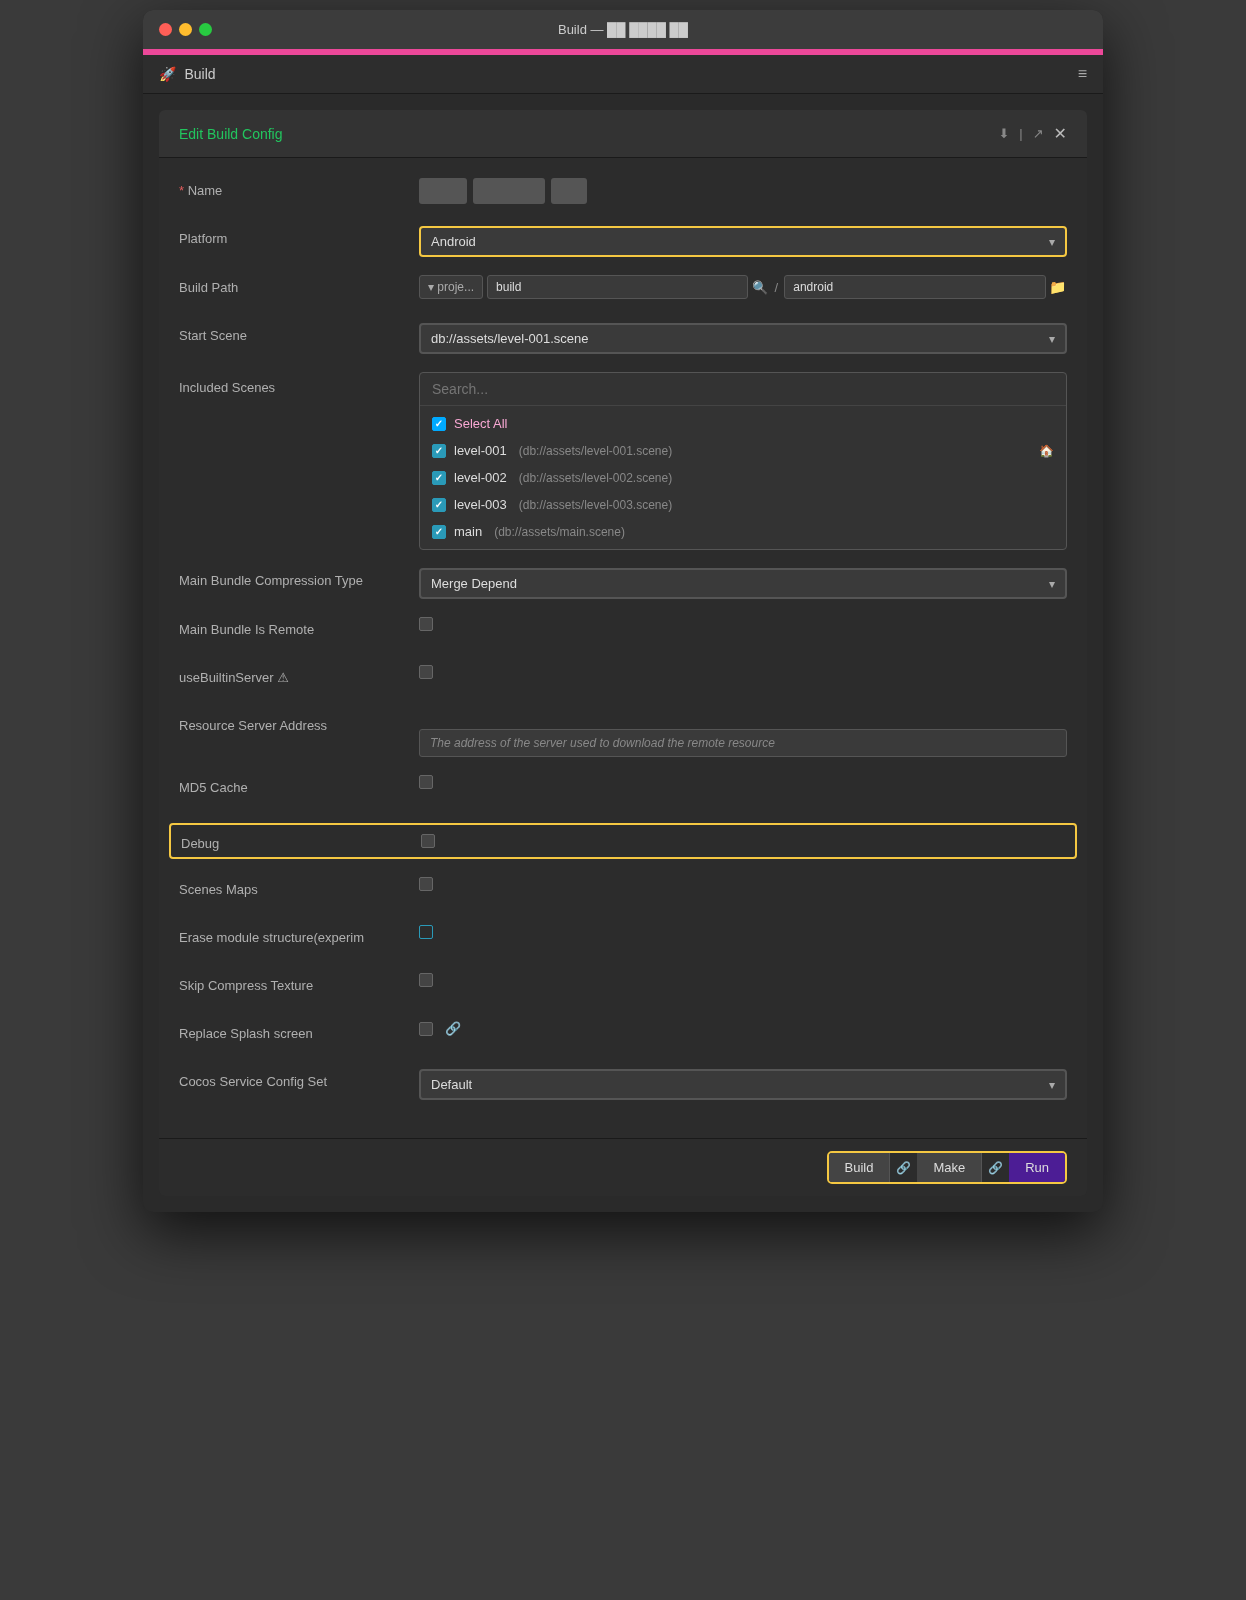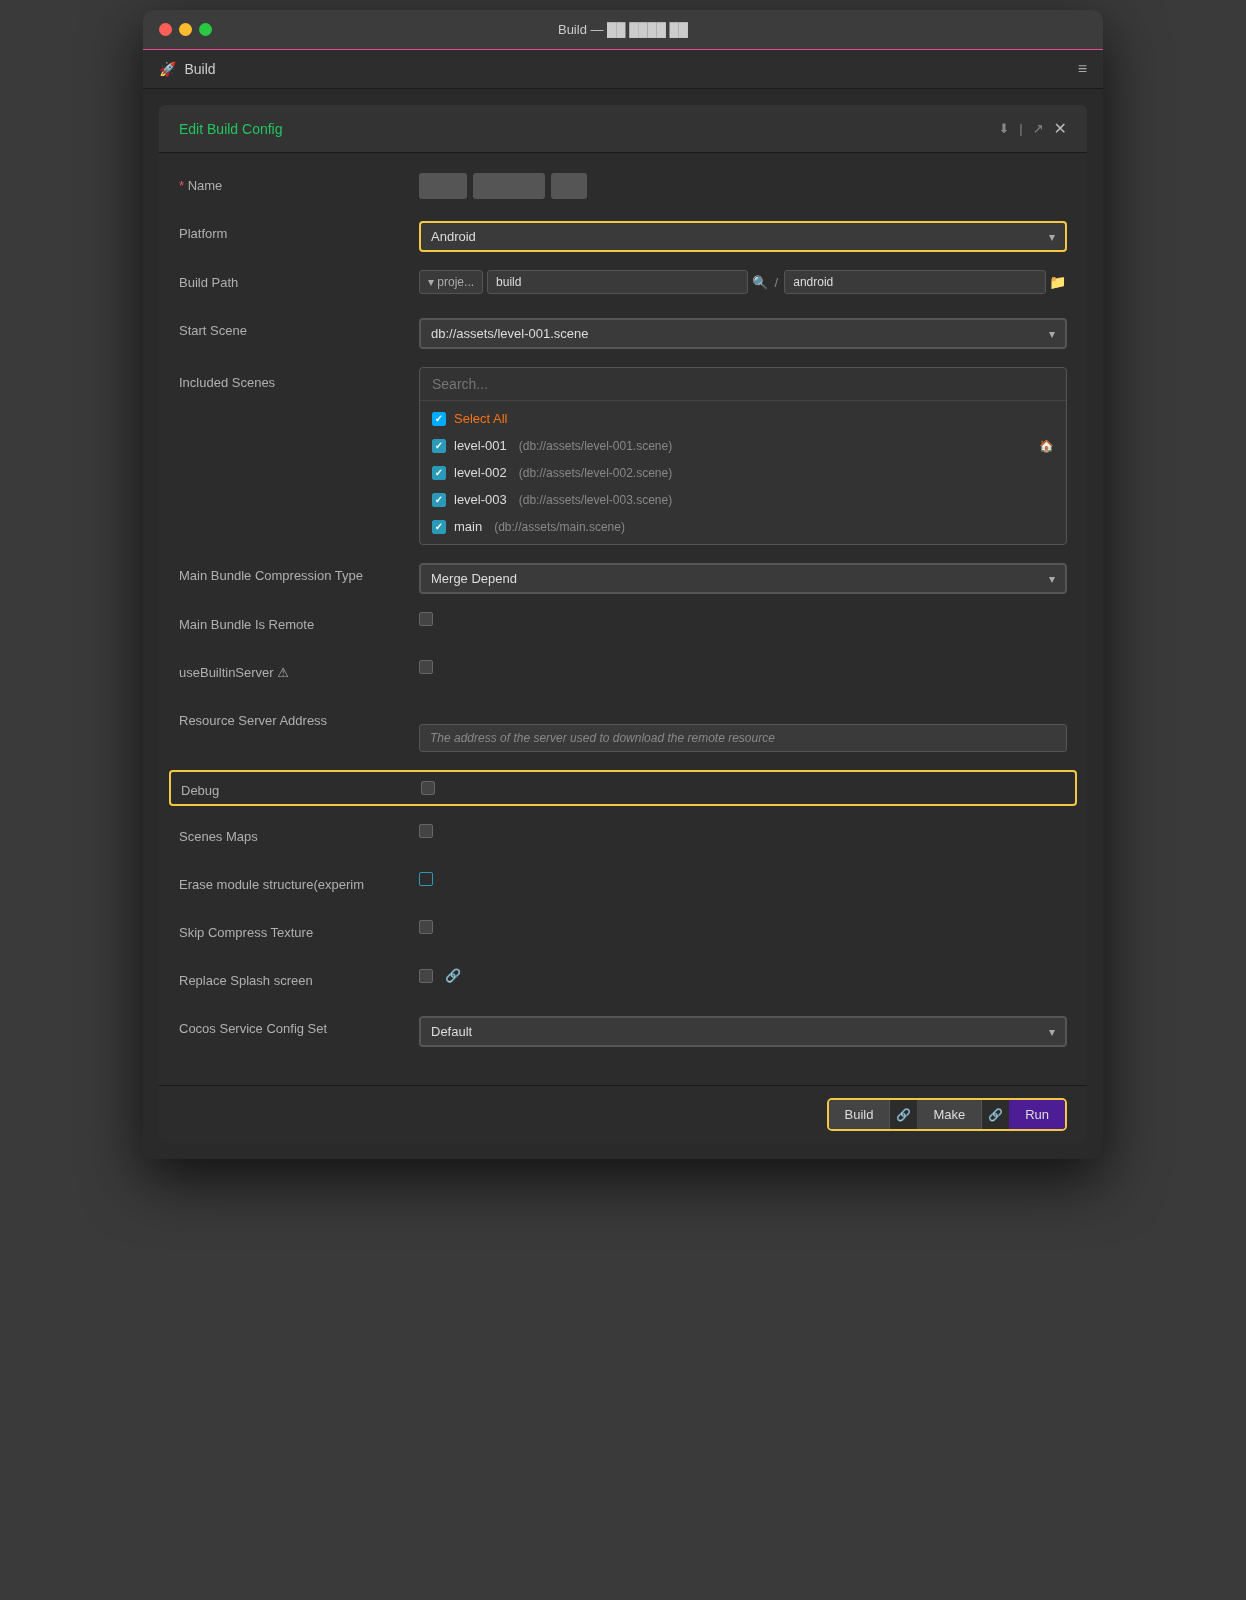--- a/index.html
+++ b/index.html
@@ -21,21 +21,21 @@
       overflow: hidden;
       box-shadow: 0 20px 60px rgba(0,0,0,0.7);
     }
     .title-bar {
       background: #3c3c3c;
       padding: 12px 16px;
       display: flex;
       align-items: center;
       justify-content: center;
       position: relative;
-      border-bottom: 1px solid #ec4899;
+      border-bottom: 6px solid #ec4899;
     }
     .traffic-lights {
       display: flex;
       gap: 7px;
       position: absolute;
       left: 16px;
     }
     .traffic-light {
       width: 13px;
       height: 13px;
@@ -200,21 +200,21 @@
       flex-shrink: 0;
     }
     .checkbox-teal {
       background: #2a9ab8;
       border-color: #2a9ab8;
     }
     .checkmark { color: white; font-size: 10px; font-weight: bold; }
     .scene-name { color: #ddd; font-size: 13px; font-weight: 500; }
     .scene-path { color: #888; font-size: 12px; margin-left: 4px; }
     .home-icon { color: #888; font-size: 12px; margin-left: auto; }
-    .select-all-label { color: #f97316; font-size: 13px; font-weight: 500; }
+    .select-all-label { color: #f9a8d4; font-size: 13px; font-weight: 500; }
     .checkbox-row {
       display: flex;
       align-items: center;
       gap: 8px;
     }
     .checkbox-square {
       width: 14px;
       height: 14px;
       border: 1px solid #666;
       border-radius: 2px;
@@ -464,20 +464,26 @@
 
       <div class="form-row">
         <div class="form-label">Resource Server Address</div>
         <div class="form-control">
           <div class="resource-server-input">
             <span>The address of the server used to download the remote resource</span>
           </div>
         </div>
       </div>
 
+      <div class="form-row">
+        <div class="form-label">MD5 Cache</div>
+        <div class="form-control checkbox-row">
+          <div class="checkbox-square checkbox-square-checked"></div>
+        </div>
+      </div>
 
       <div class="form-row debug-row">
         <div class="form-label">Debug</div>
         <div class="form-control checkbox-row">
           <div class="checkbox-square checkbox-square-checked"></div>
         </div>
       </div>
 
       <div class="form-row">
         <div class="form-label">Scenes Maps</div>

